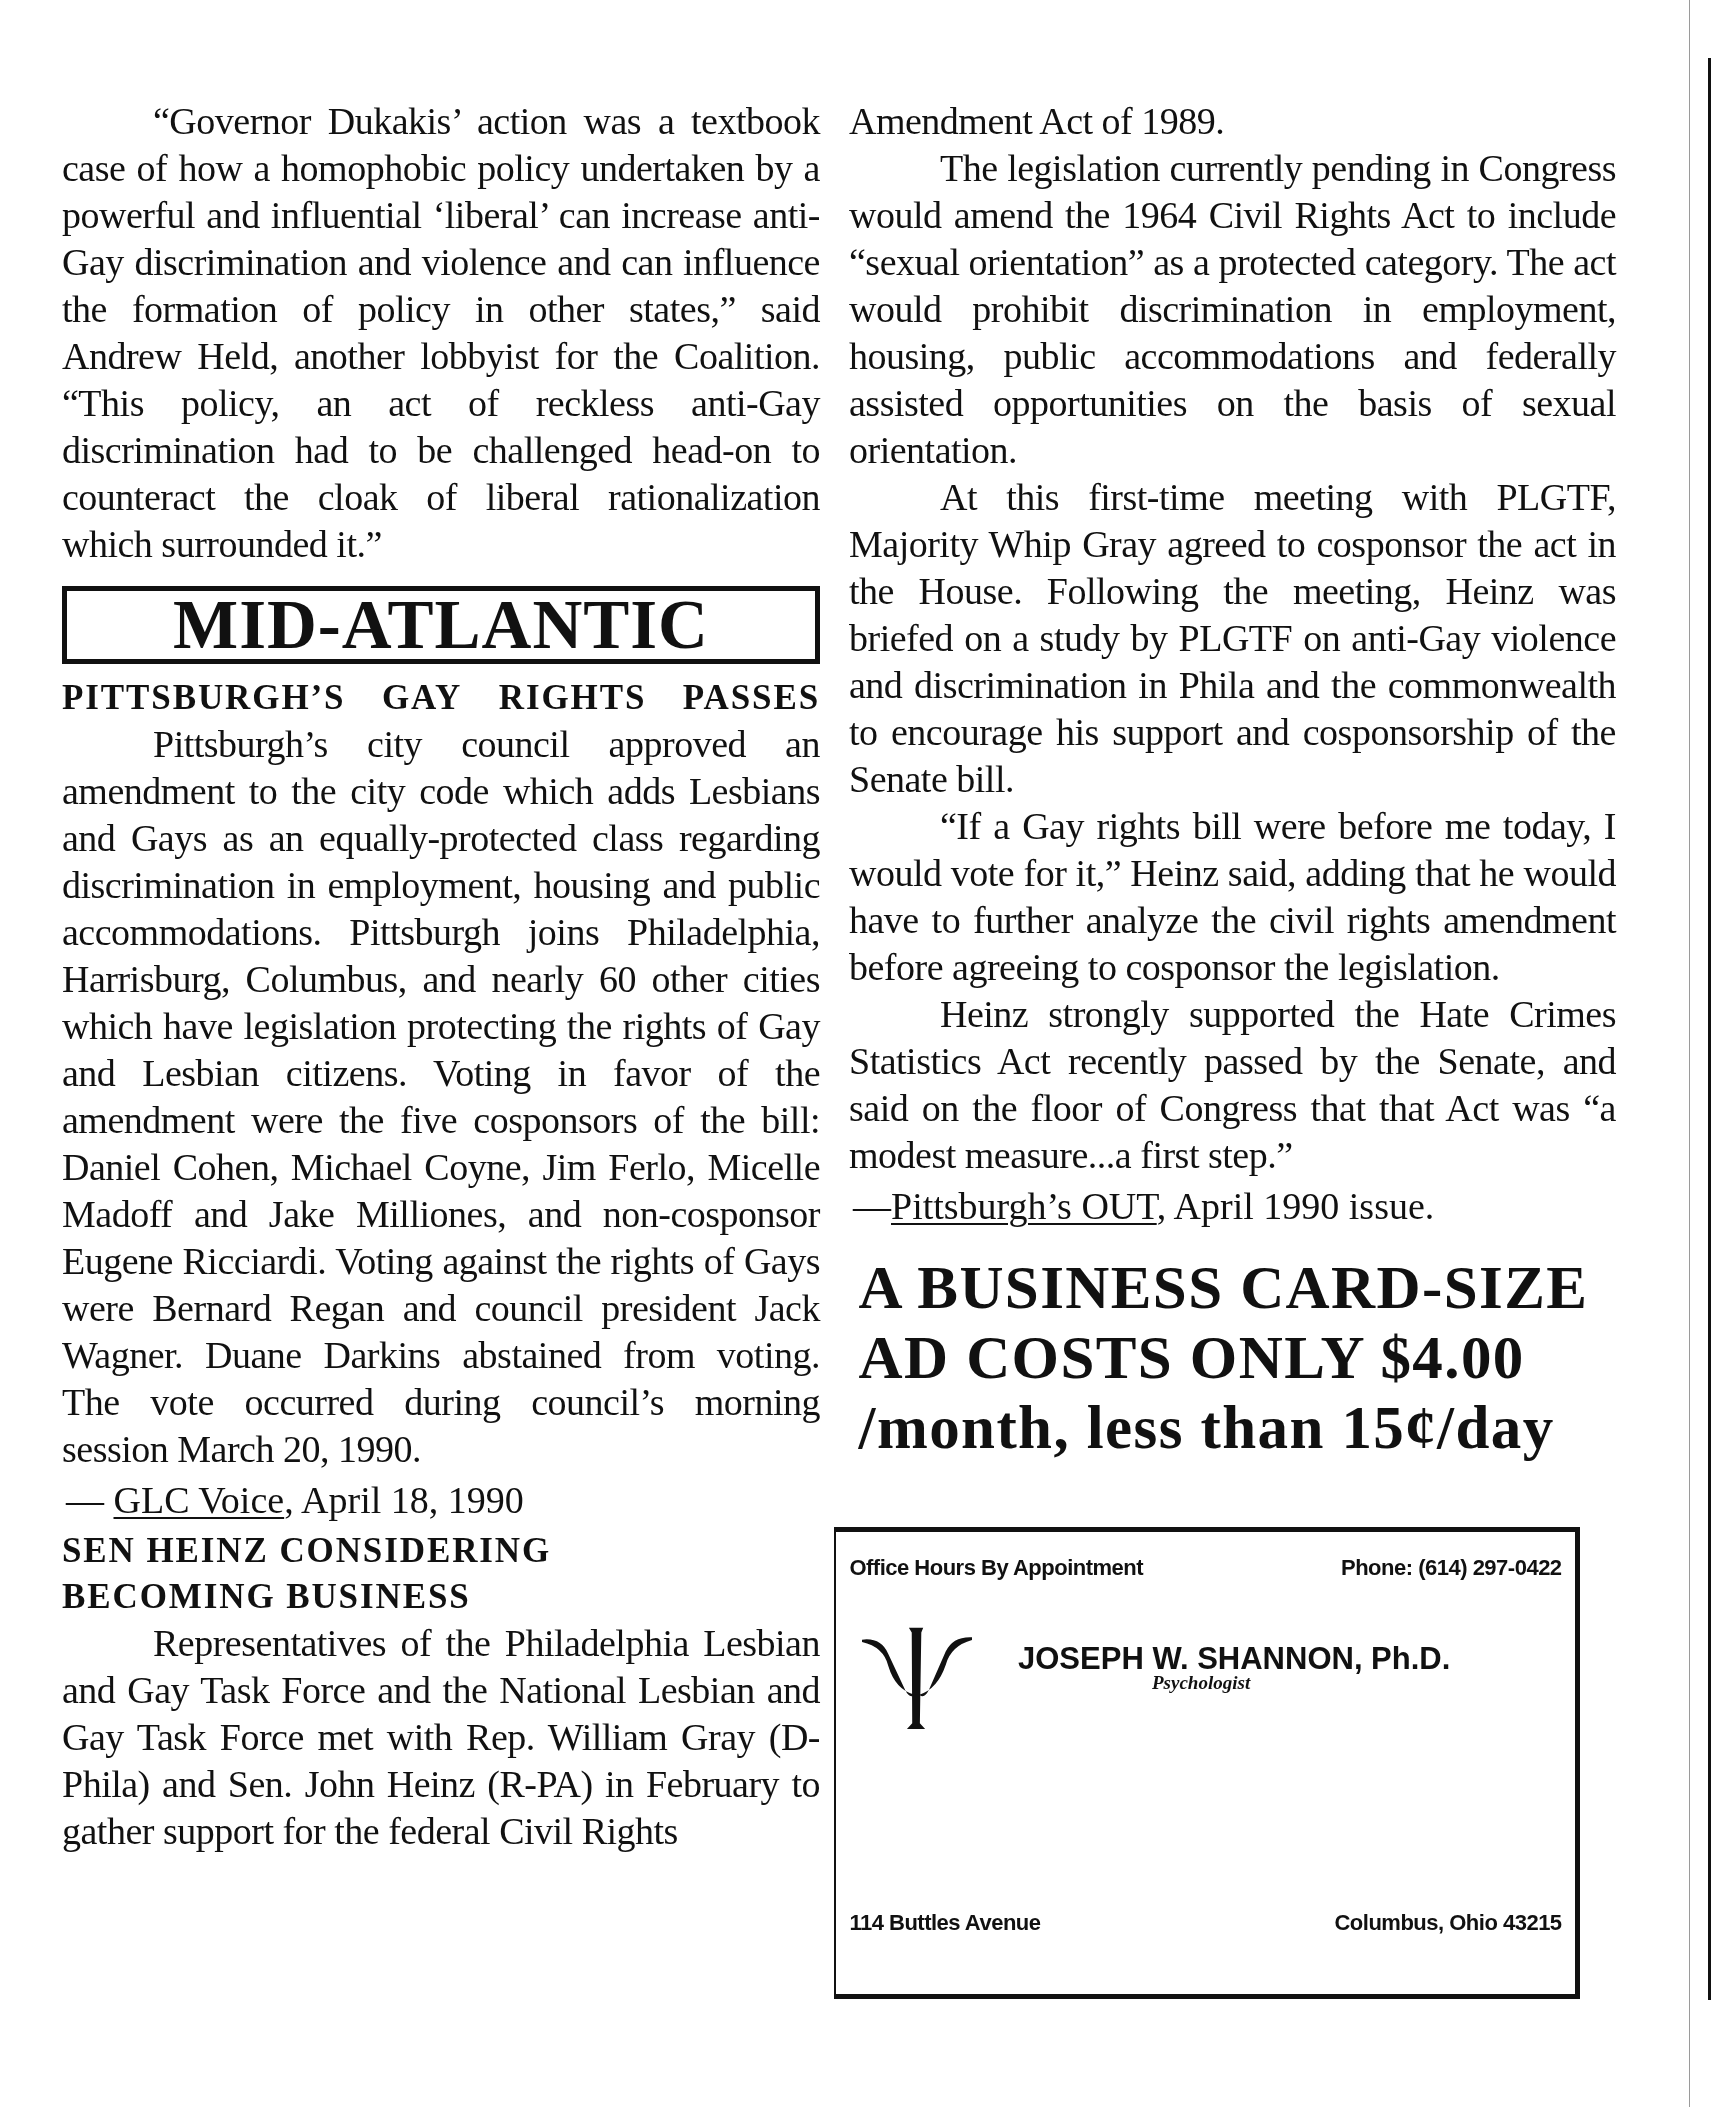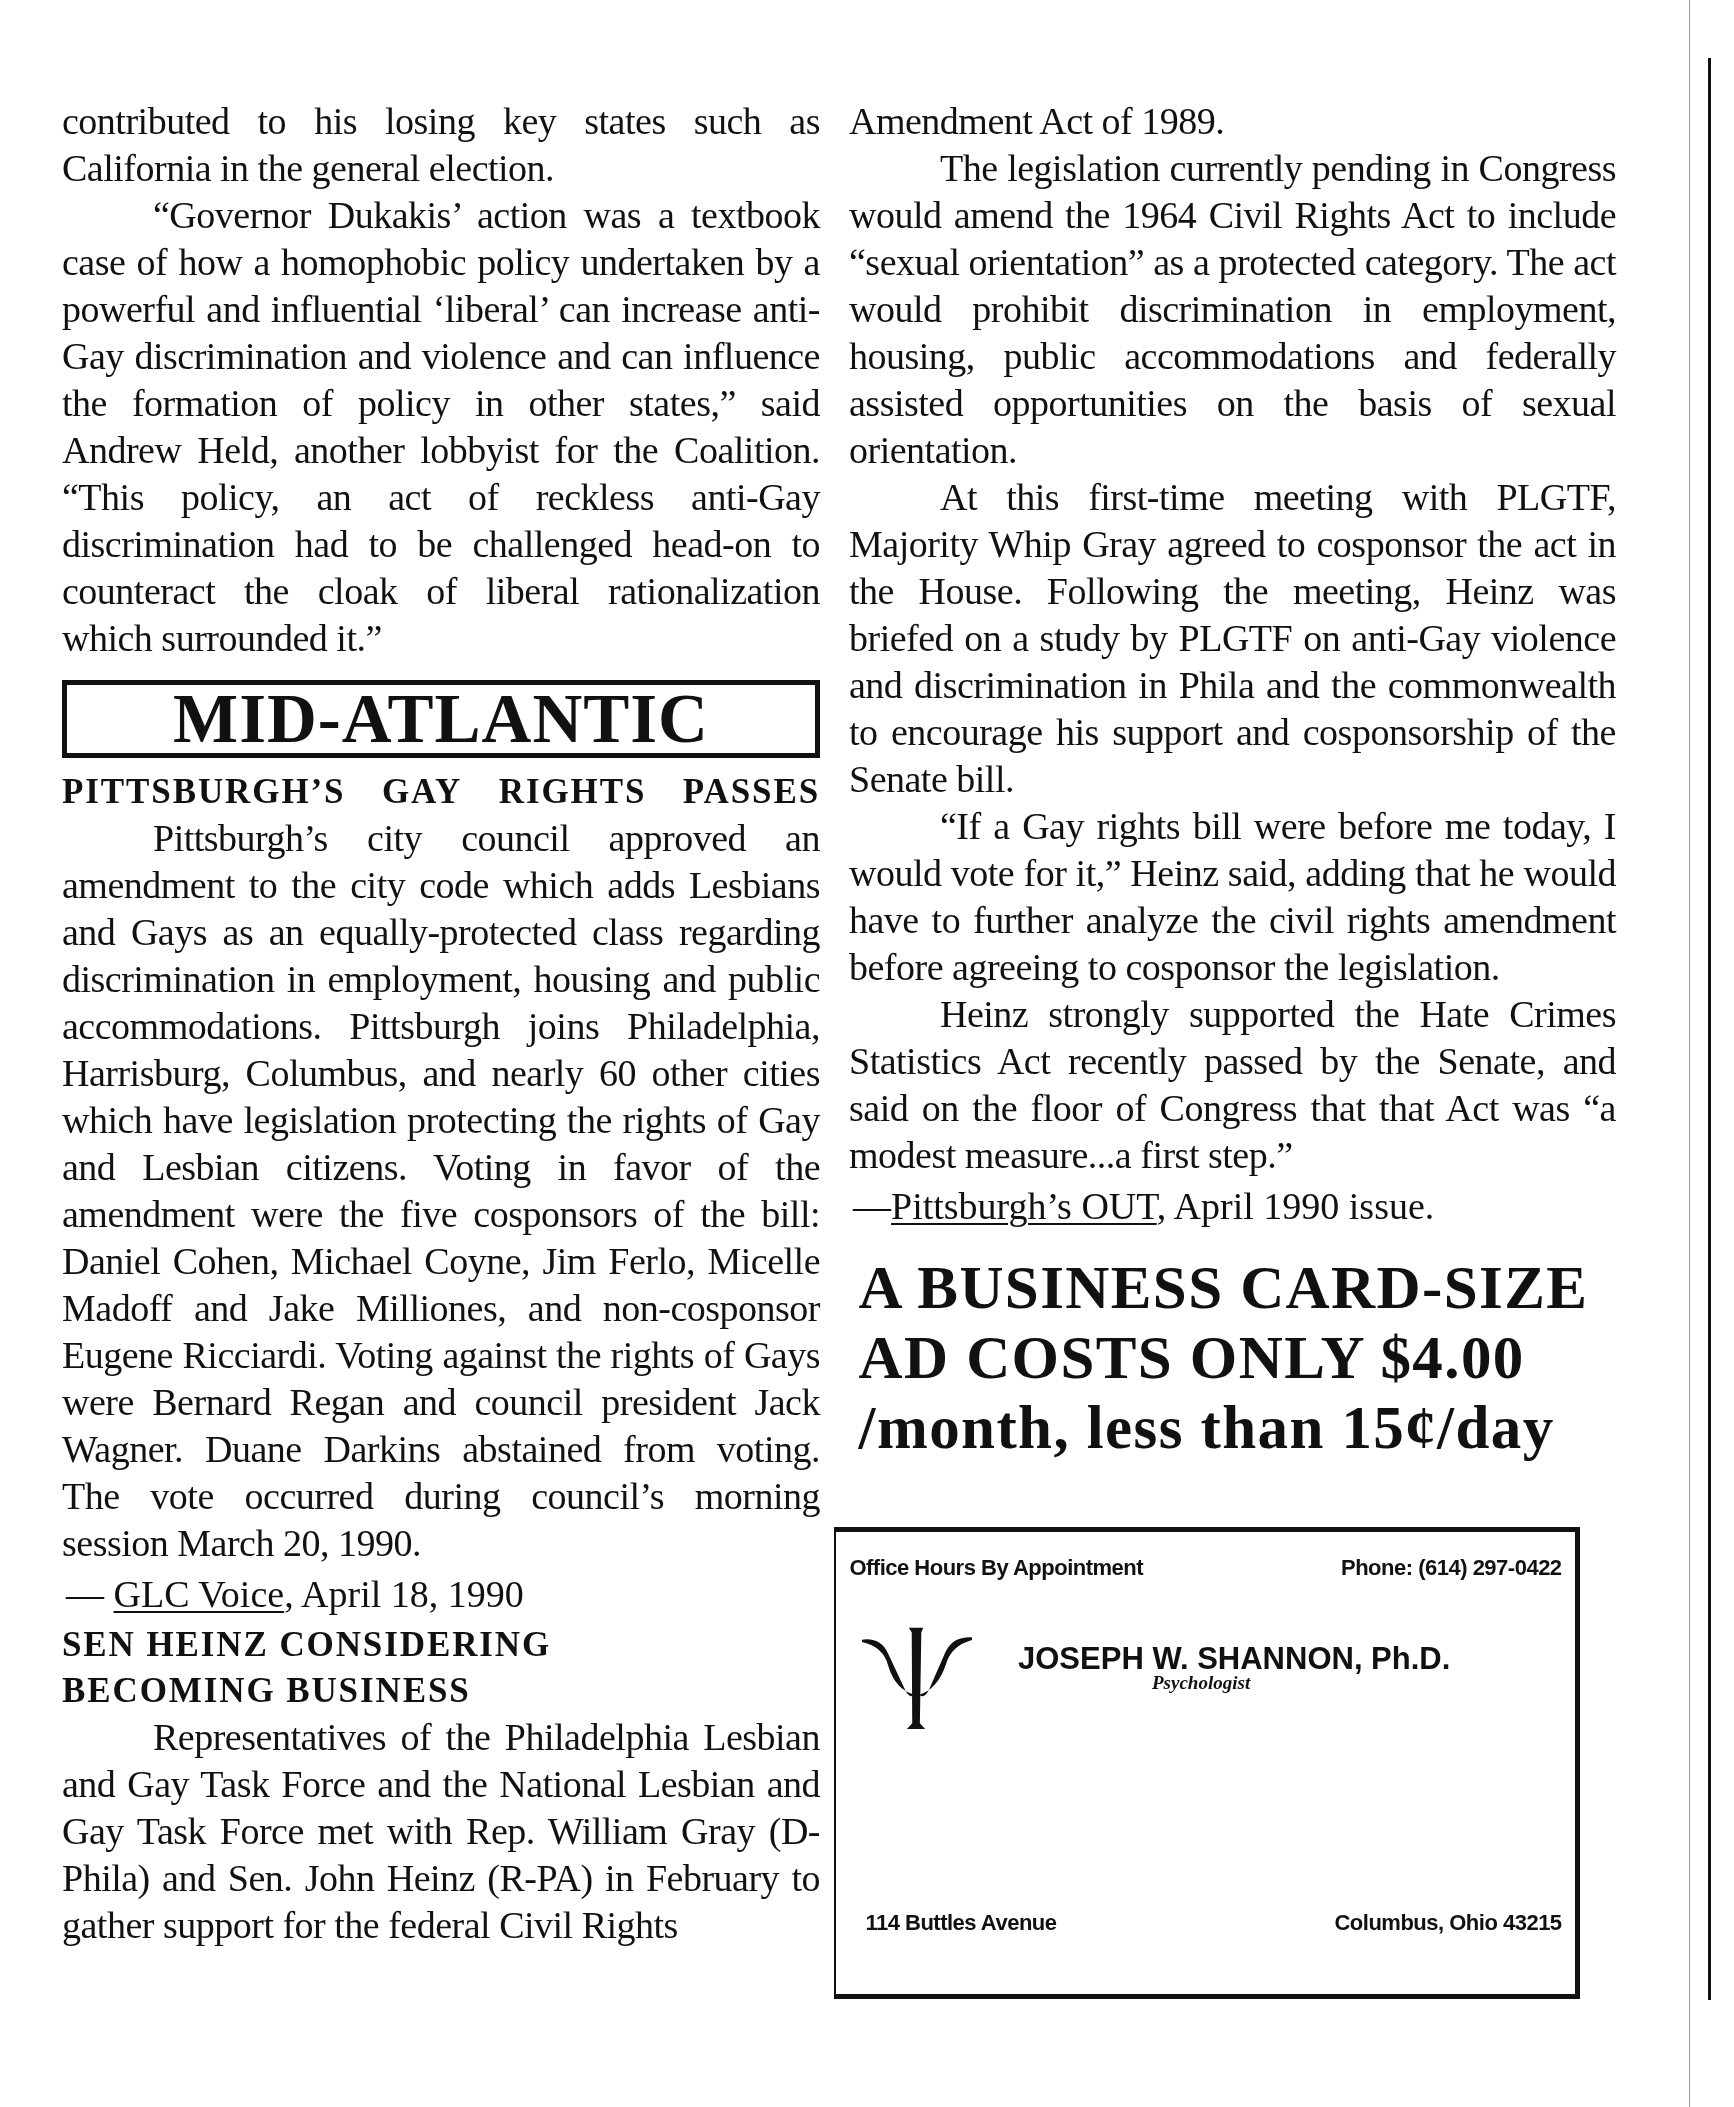--- a/index.html
+++ b/index.html
@@ -101,21 +101,21 @@
     .card .row {
       position: absolute;
       left: 13.4px;
       right: 13.4px;
       display: flex;
       justify-content: space-between;
       font-size: 22px;
       letter-spacing: -0.5px;
     }
     .card .row.top { top: 23px; }
-    .card .row.bottom { top: 378px; margin-left: 16px; }
+    .card .row.bottom { top: 378px; }
     .card .name {
       position: absolute;
       left: 182px;
       top: 109px;
       font-size: 31px;
       letter-spacing: 0;
     }
     .card .title {
       position: absolute;
       left: 316px;
@@ -132,21 +132,20 @@
       height: 115px;
     }
   </style>
 </head>
 <body>
 
 <div class="page-edge-gray"></div>
 <div class="page-edge-black"></div>
 
 <div class="col col-left">
-  <p class="body-text noindent">contributed to his losing key states such as California in the general election.</p>
   <p class="body-text indent">“Governor Dukakis’ action was a textbook case of how a homophobic policy undertaken by a powerful and influential ‘liberal’ can increase anti-Gay discrimination and violence and can influence the formation of policy in other states,” said Andrew Held, another lobbyist for the Coalition. “This policy, an act of reckless anti-Gay discrimination had to be challenged head-on to counteract the cloak of liberal rationalization which surrounded it.”</p>
 
   <div class="section-box">
     <span>MID-ATLANTIC</span>
   </div>
 
   <div class="headline spread">
     <span>PITTSBURGH’S</span>
     <span>GAY</span>
     <span>RIGHTS</span>

